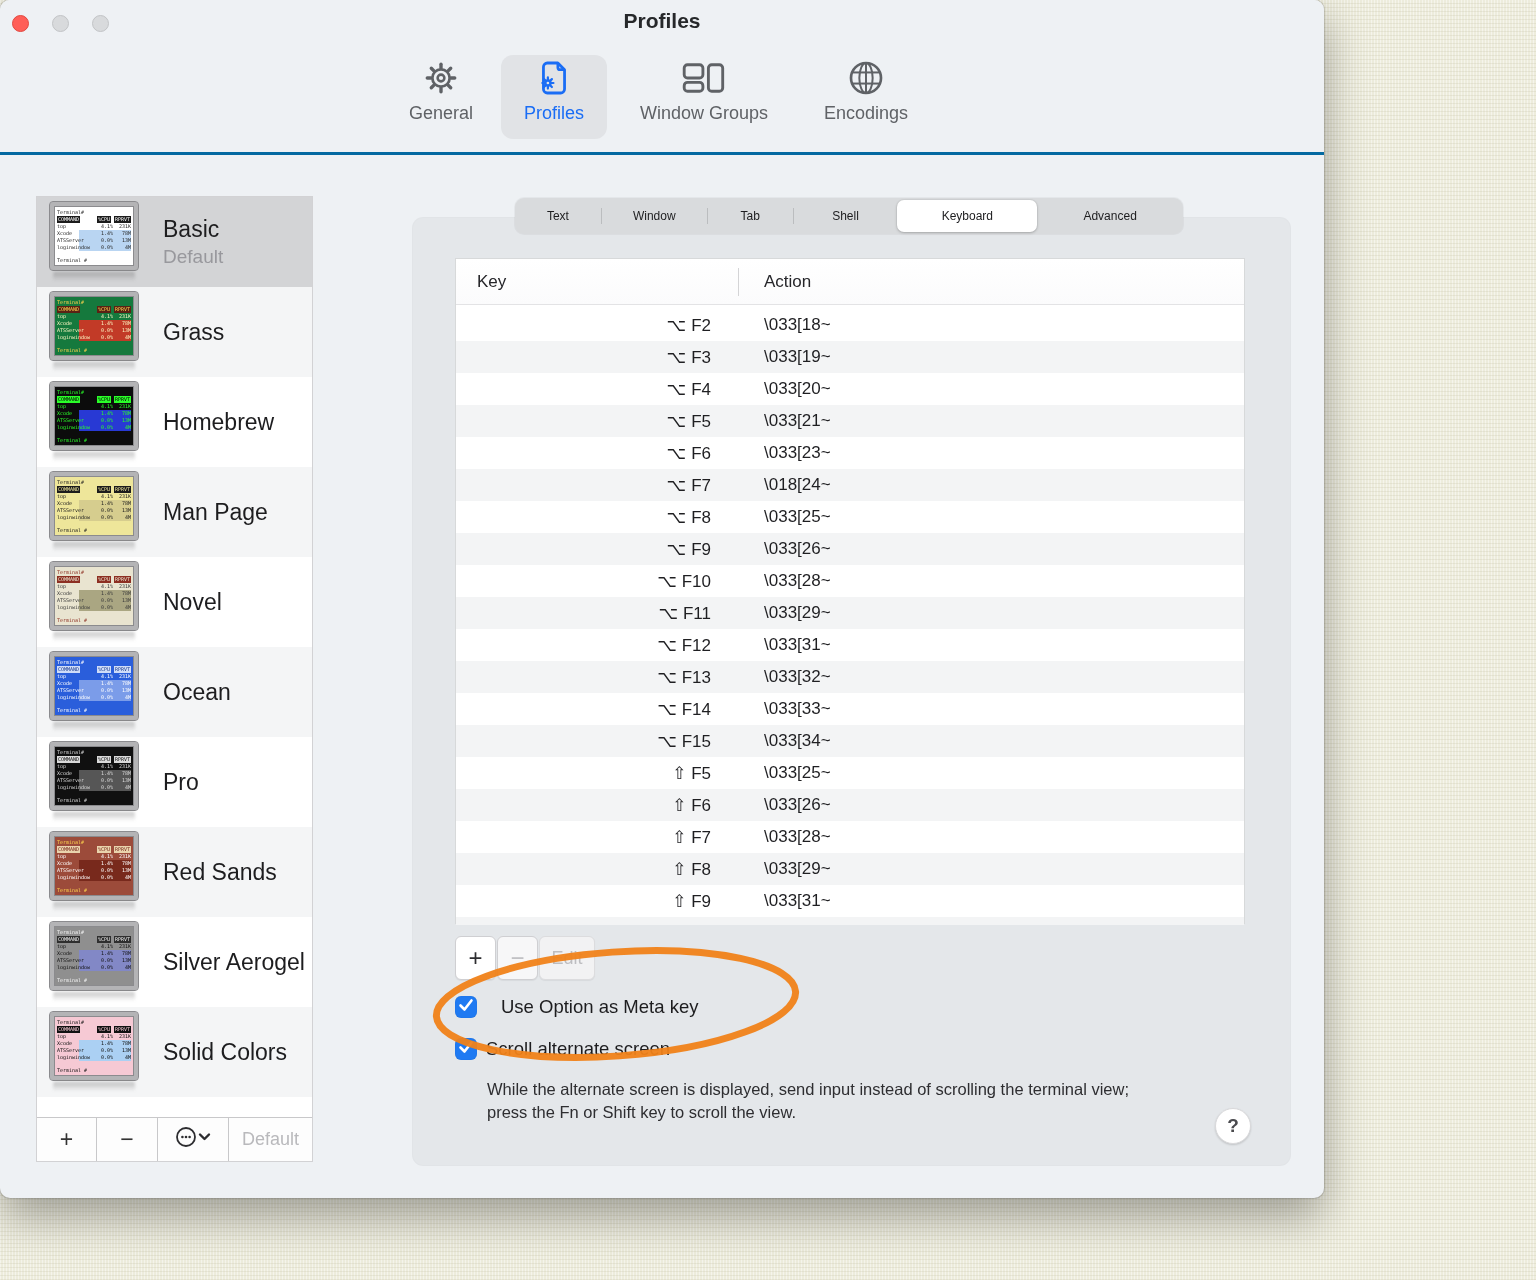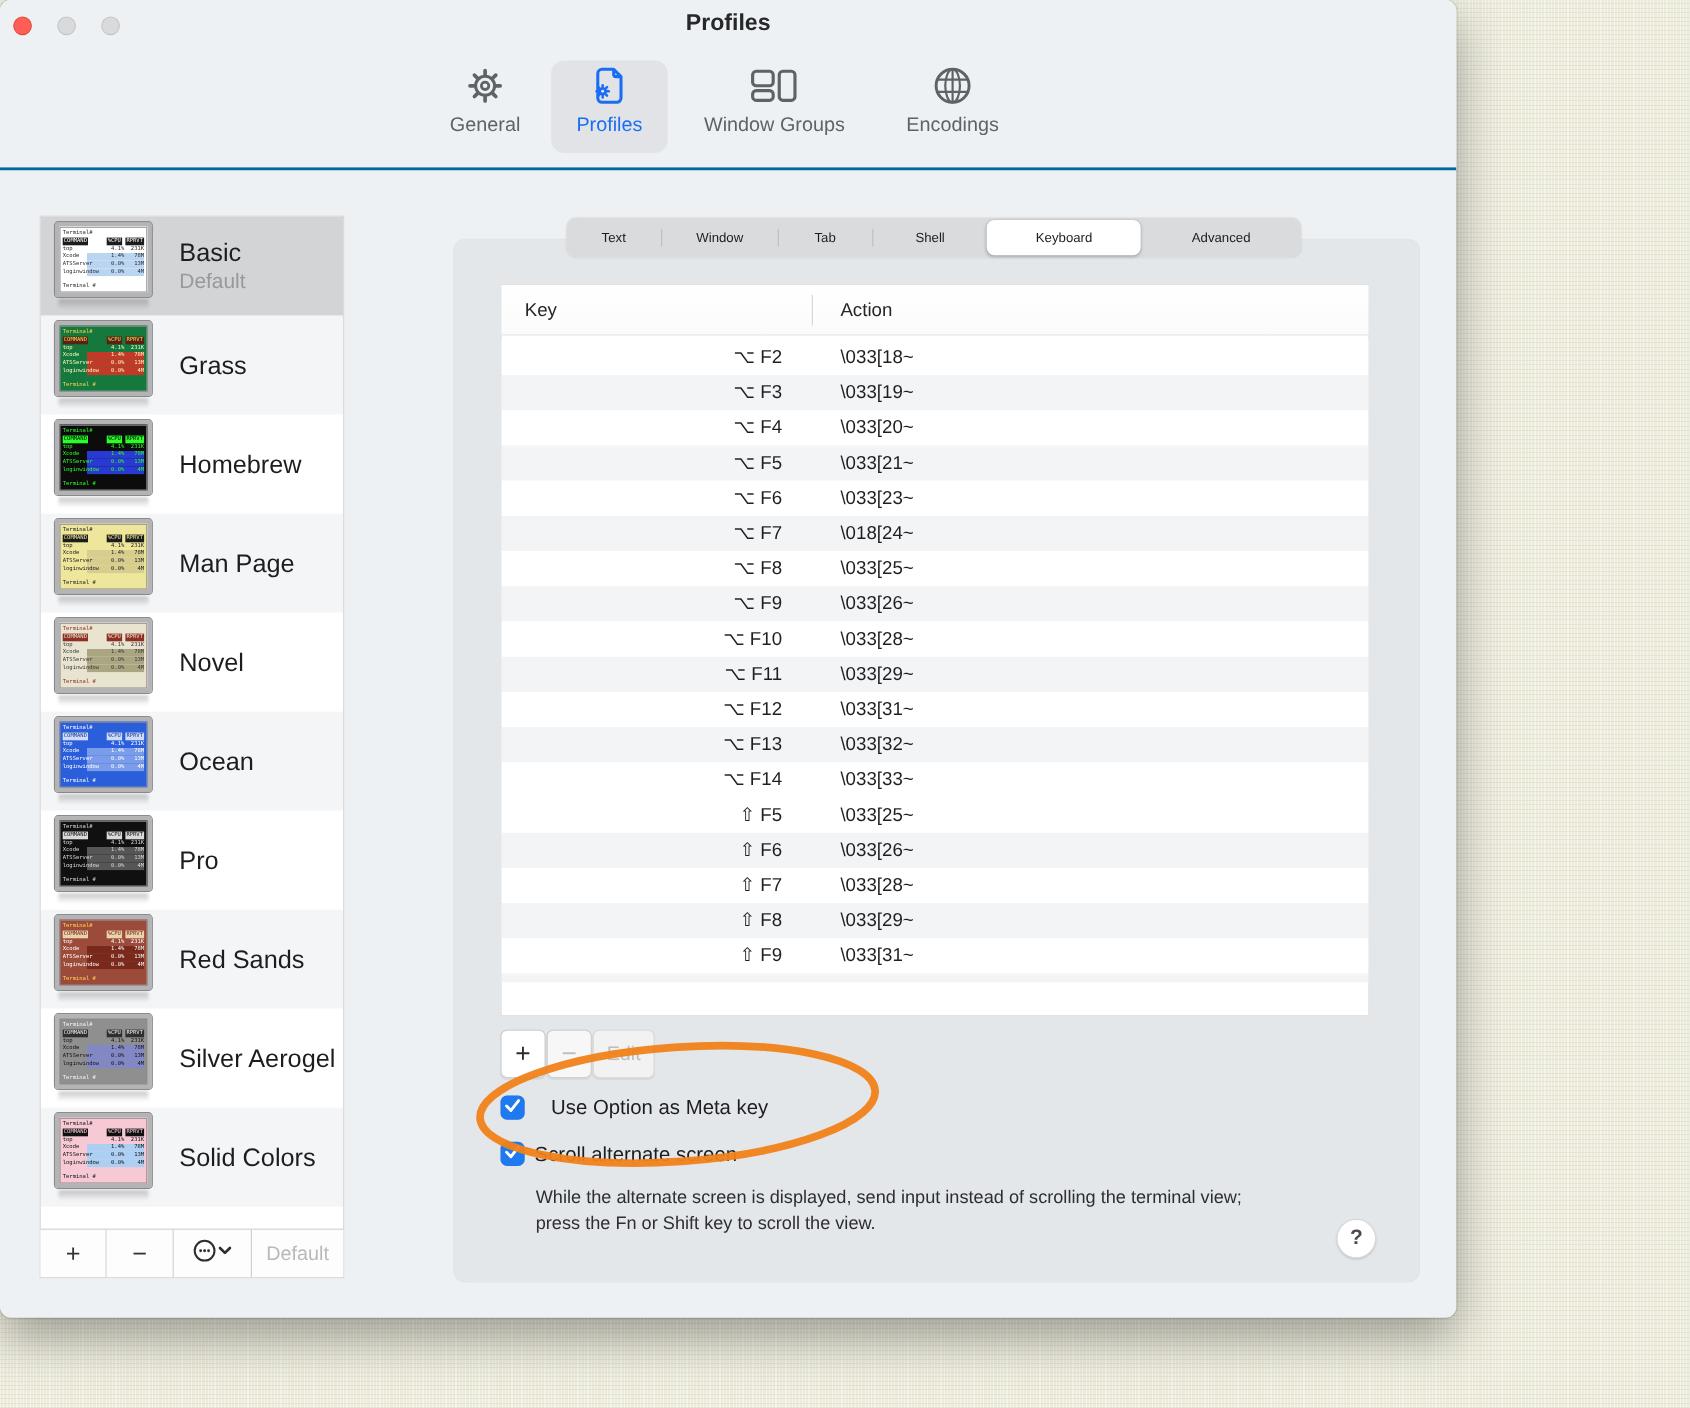--- a/index.html
+++ b/index.html
@@ -719,20 +719,24 @@
   <div class="kb-row alt">
     <div class="c-key">⌥ F13</div>
     <div class="c-act">\033[32~</div>
   </div>
 
   <div class="kb-row">
     <div class="c-key">⌥ F14</div>
     <div class="c-act">\033[33~</div>
   </div>
 
+  <div class="kb-row alt">
+    <div class="c-key">⌥ F15</div>
+    <div class="c-act">\033[34~</div>
+  </div>
 
   <div class="kb-row">
     <div class="c-key">⇧ F5</div>
     <div class="c-act">\033[25~</div>
   </div>
 
   <div class="kb-row alt">
     <div class="c-key">⇧ F6</div>
     <div class="c-act">\033[26~</div>
   </div>

